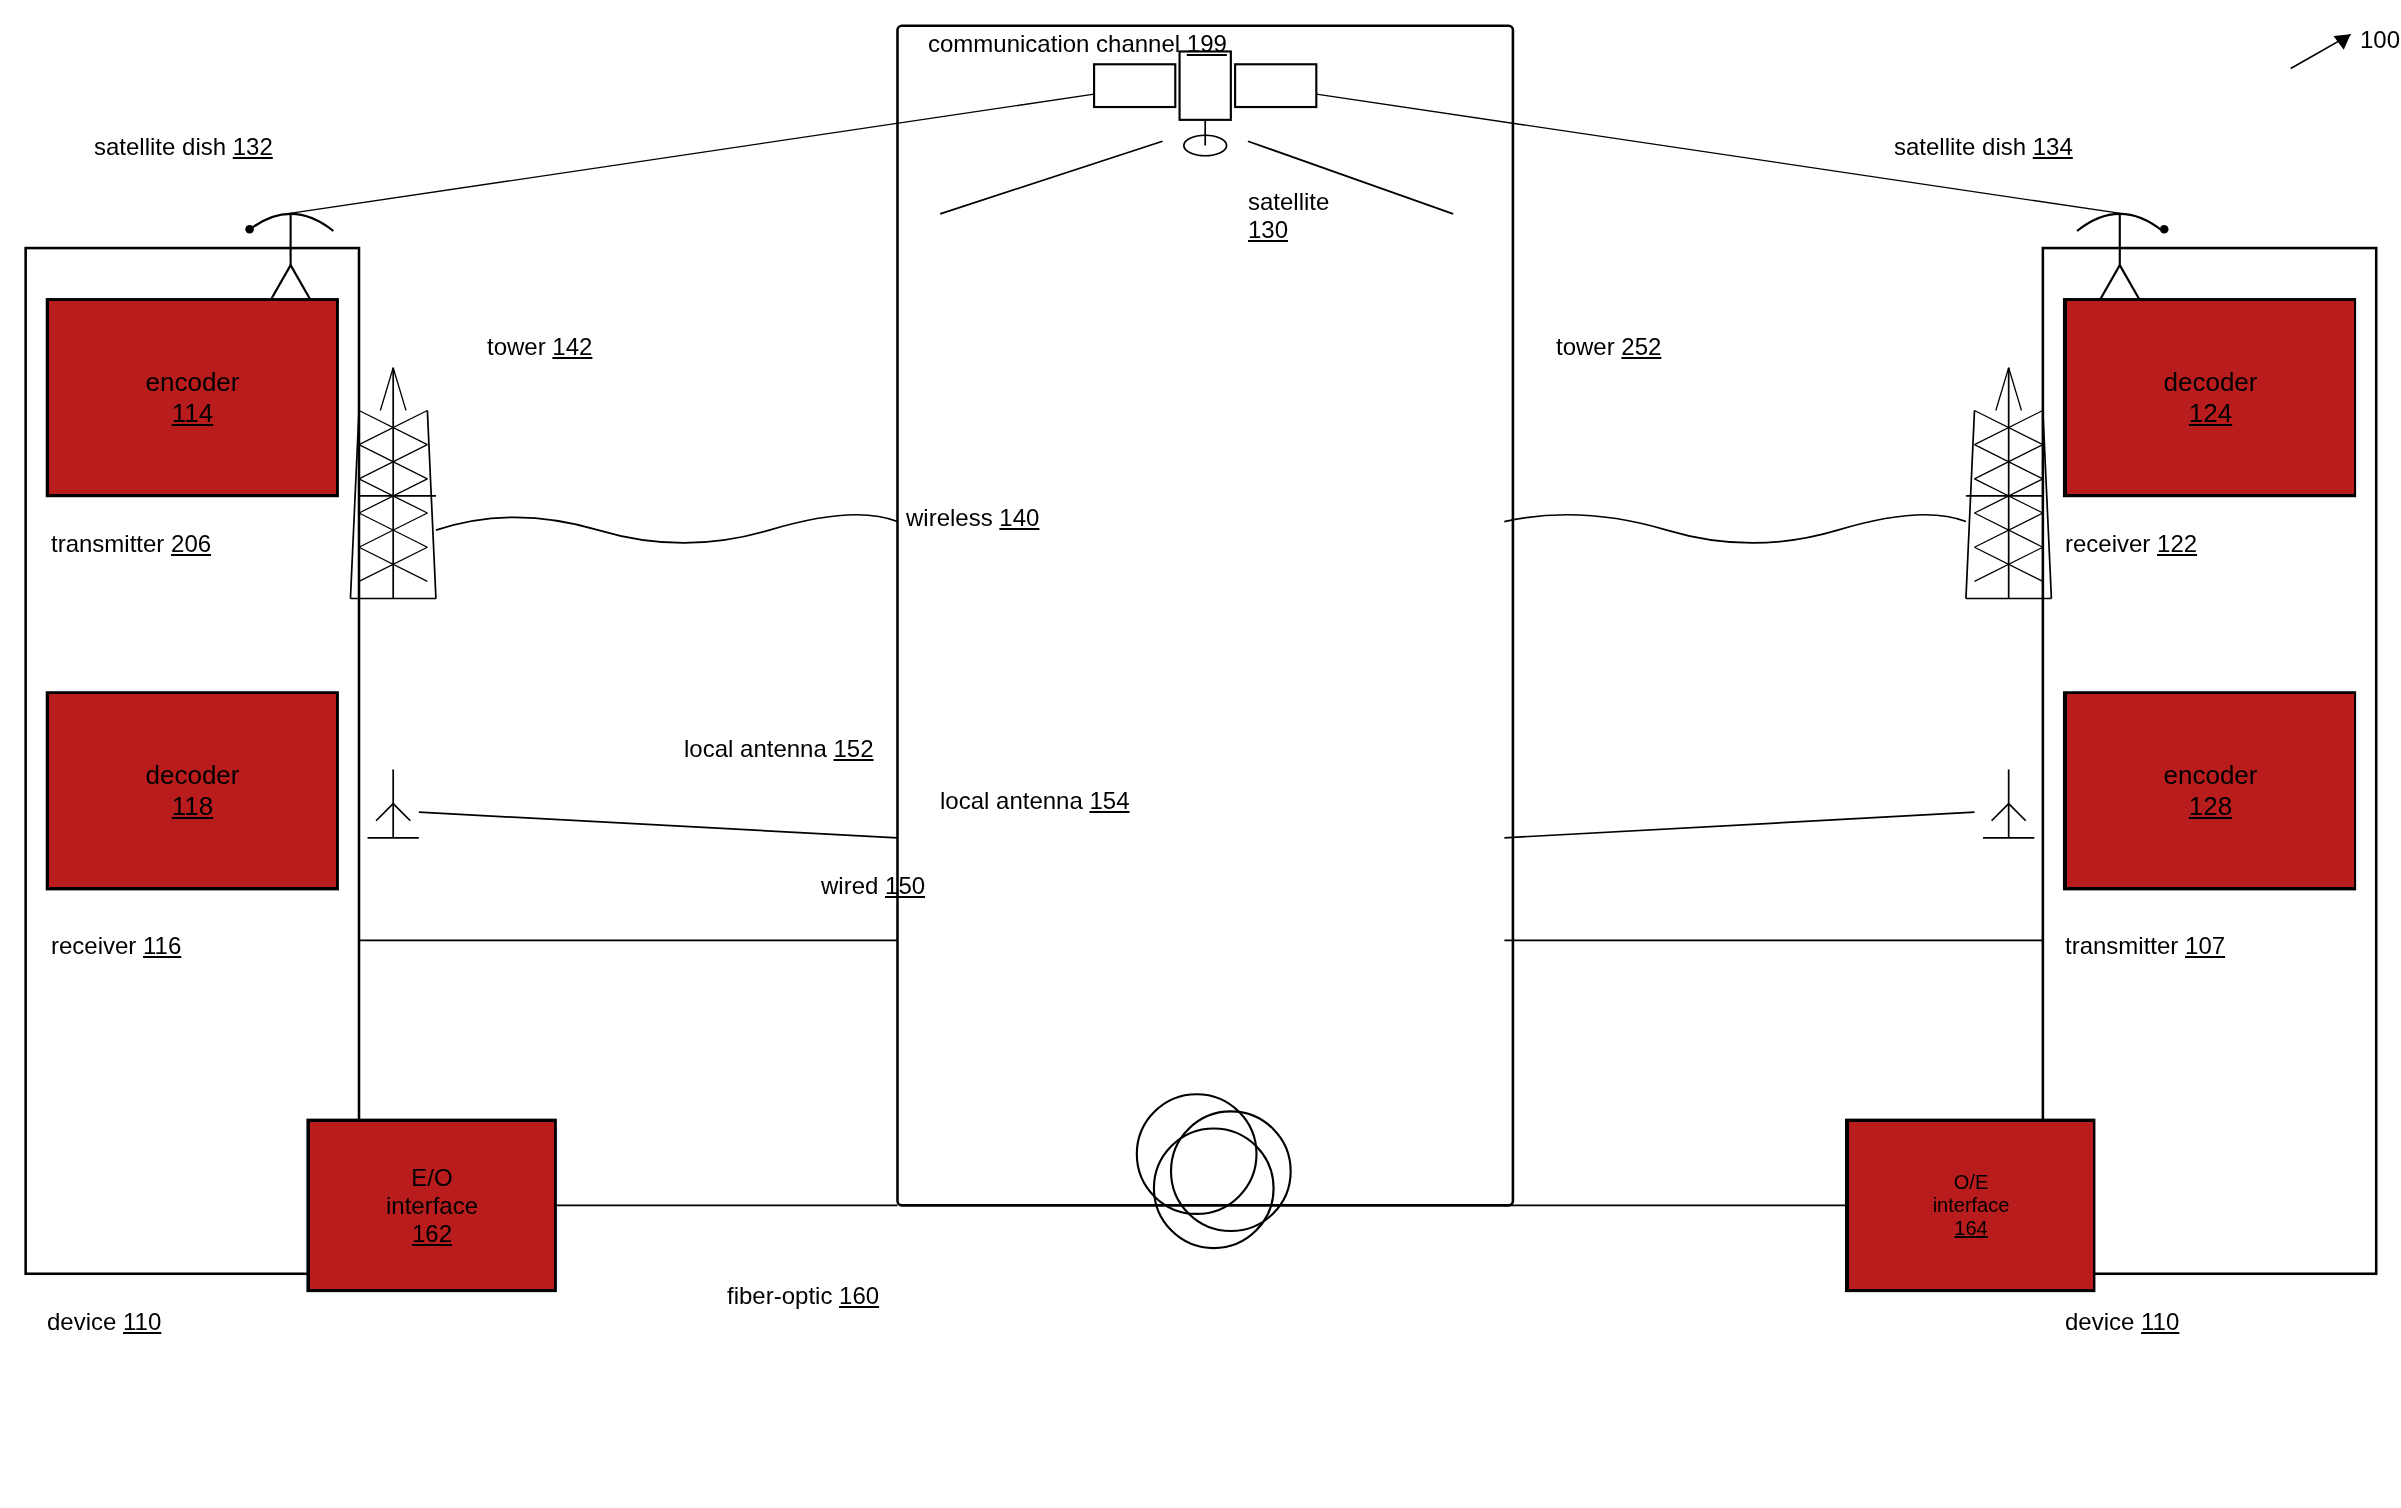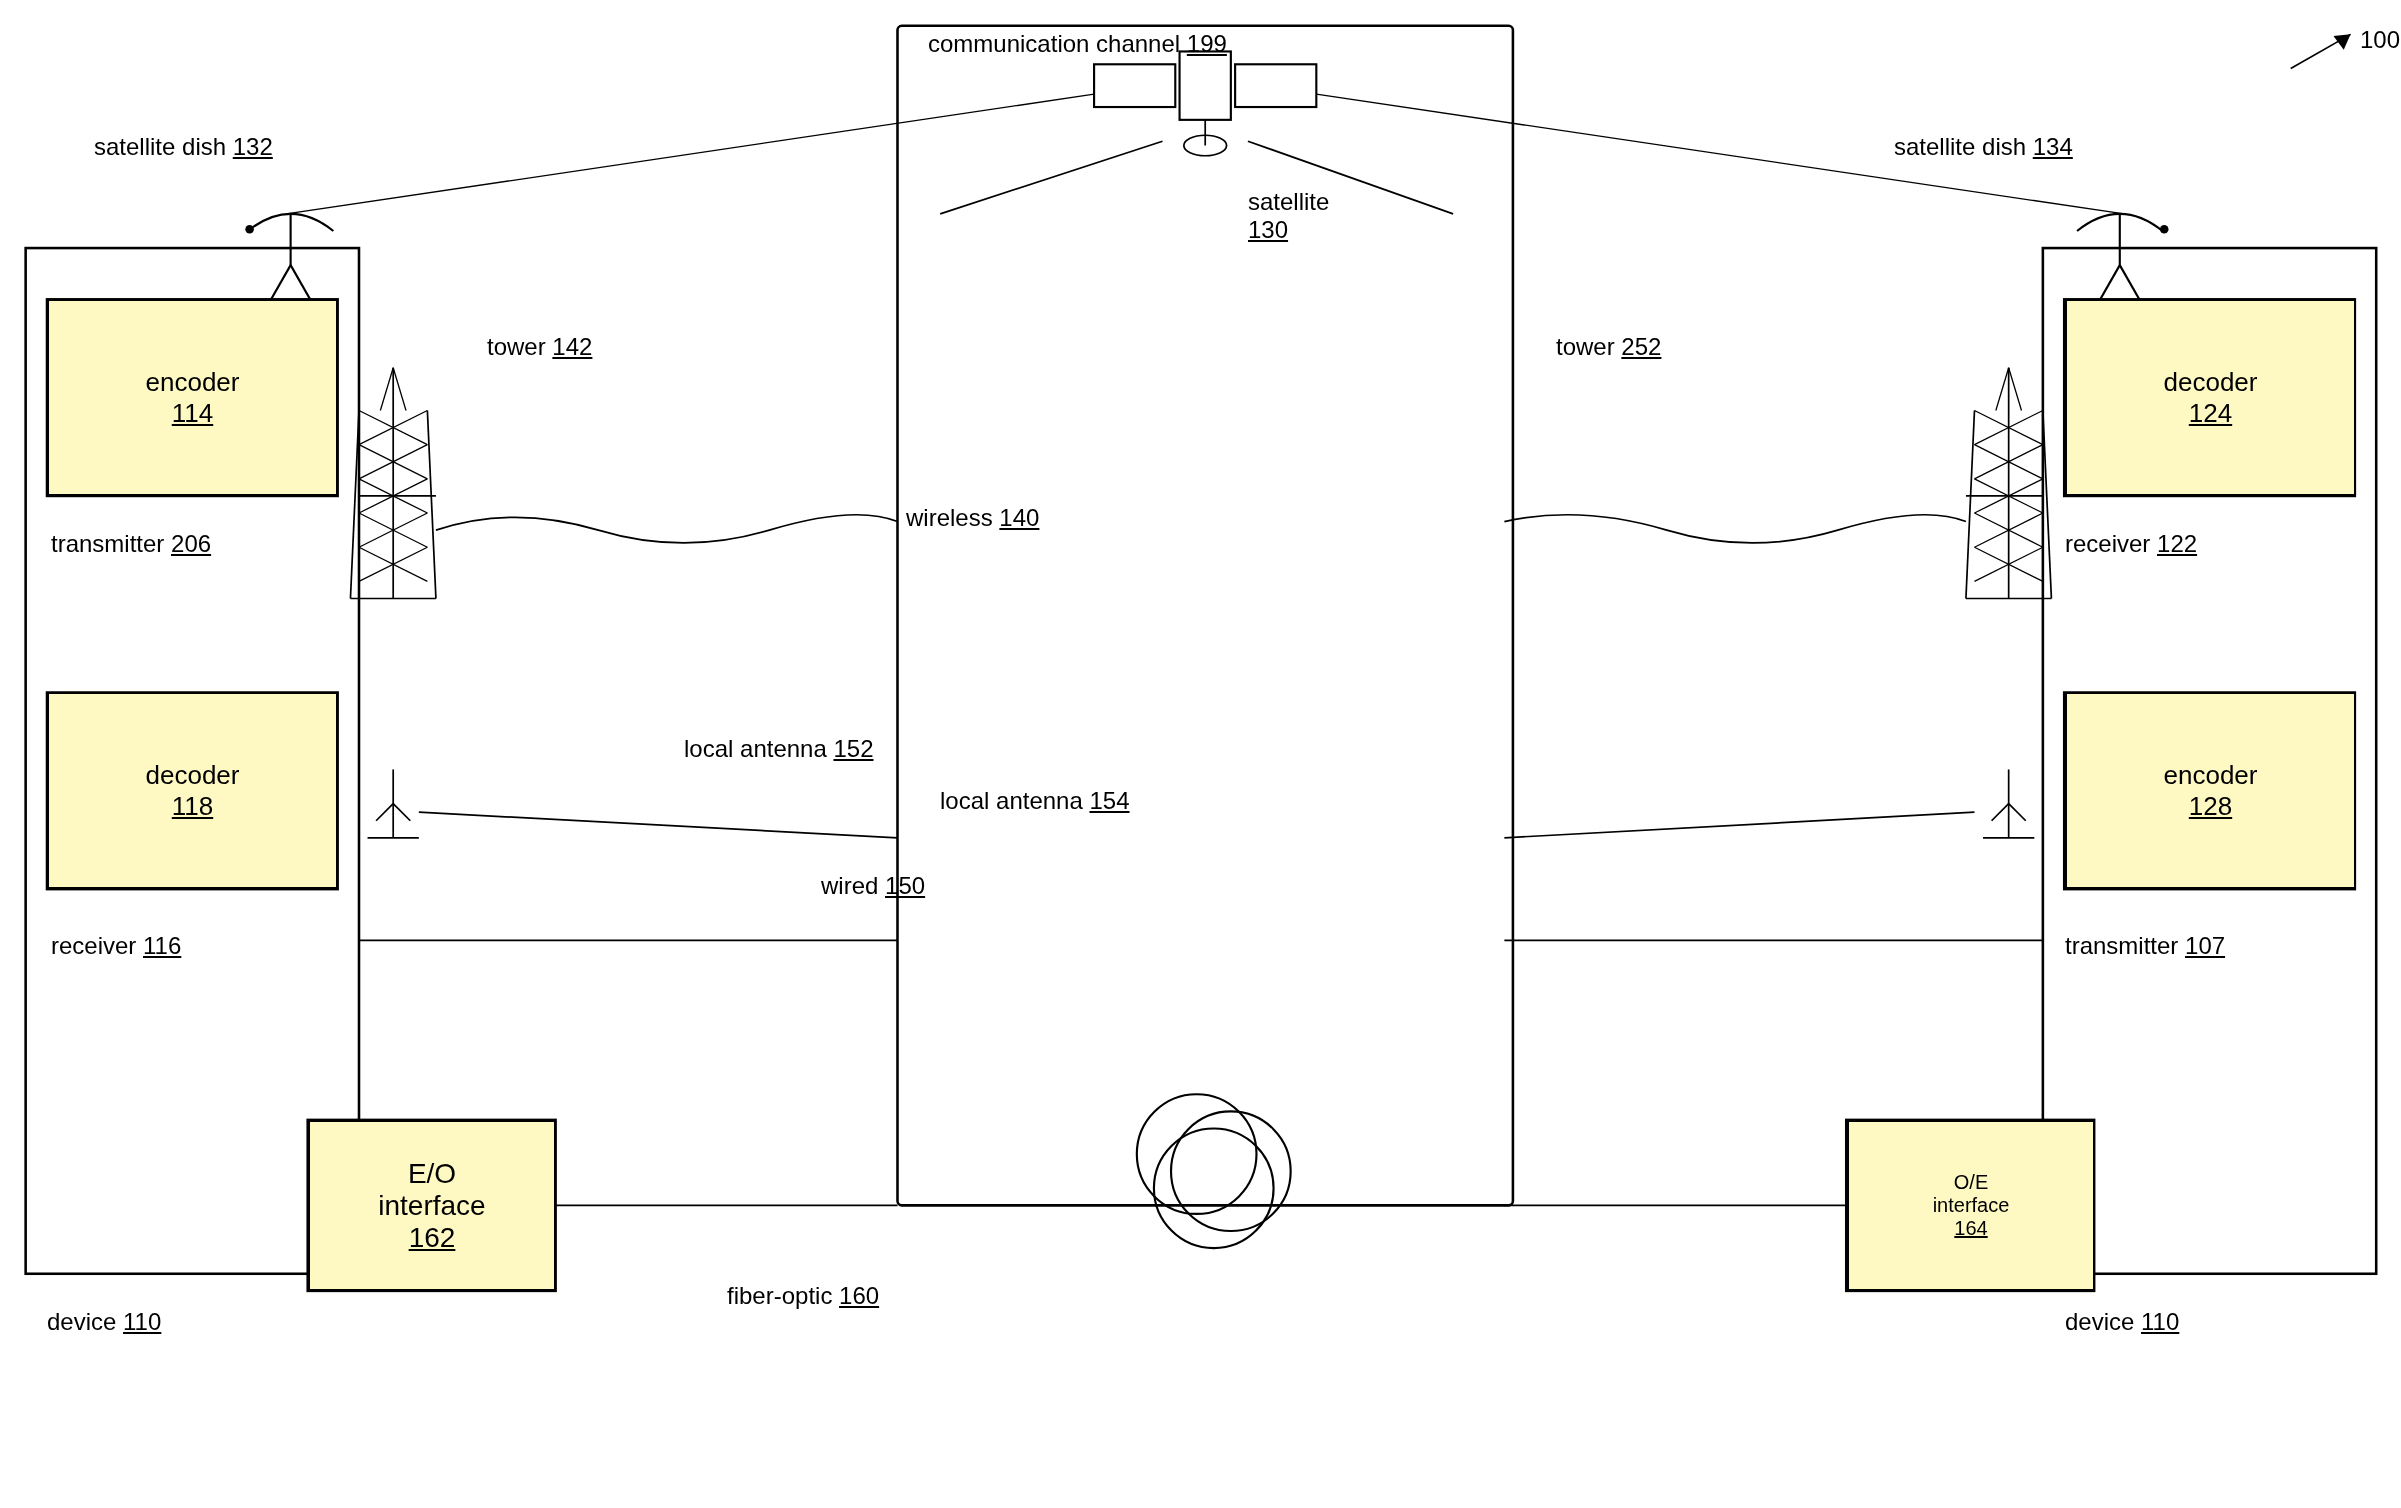--- a/index.html
+++ b/index.html
@@ -22,21 +22,21 @@
       color: #000;
       white-space: nowrap;
     }
     .label-underline {
       text-decoration: underline;
       margin-top: 24px;
     }
     .inner-box {
       position: absolute;
       border: 2.6px solid #000;
-      background: #fef9c3;
+      background: #b91c1c;
       display: flex;
       flex-direction: column;
       align-items: center;
       justify-content: center;
     }
     svg.diagram-svg {
       position: absolute;
       top: 0;
       left: 0;
       width: 2401px;
@@ -268,21 +268,21 @@
     <div class="label" style="position:relative; font-size:26px; text-align:center;">
       encoder<br><span class="label-underline">128</span>
     </div>
   </div>
 
   <div class="label" style="top:932px; left:2065px;">
     transmitter <span class="label-underline">107</span>
   </div>
 
   <div class="inner-box" style="left:308px; top:1120px; width:248px; height:171px; display:flex; flex-direction:column; align-items:center; justify-content:center;">
-    <div class="label" style="position:relative; font-size:28px; text-align:center;">
+    <div class="label" style="position:relative; font-size:24px; text-align:center;">
       E/O<br>interface<br><span class="label-underline">162</span>
     </div>
   </div>
 
   <div class="inner-box" style="left:1847px; top:1120px; width:248px; height:171px; display:flex; flex-direction:column; align-items:center; justify-content:center;">
     <div class="label" style="position:relative; font-size:20px; text-align:center;">
       O/E<br>interface<br><span class="label-underline">164</span>
     </div>
   </div>
 

